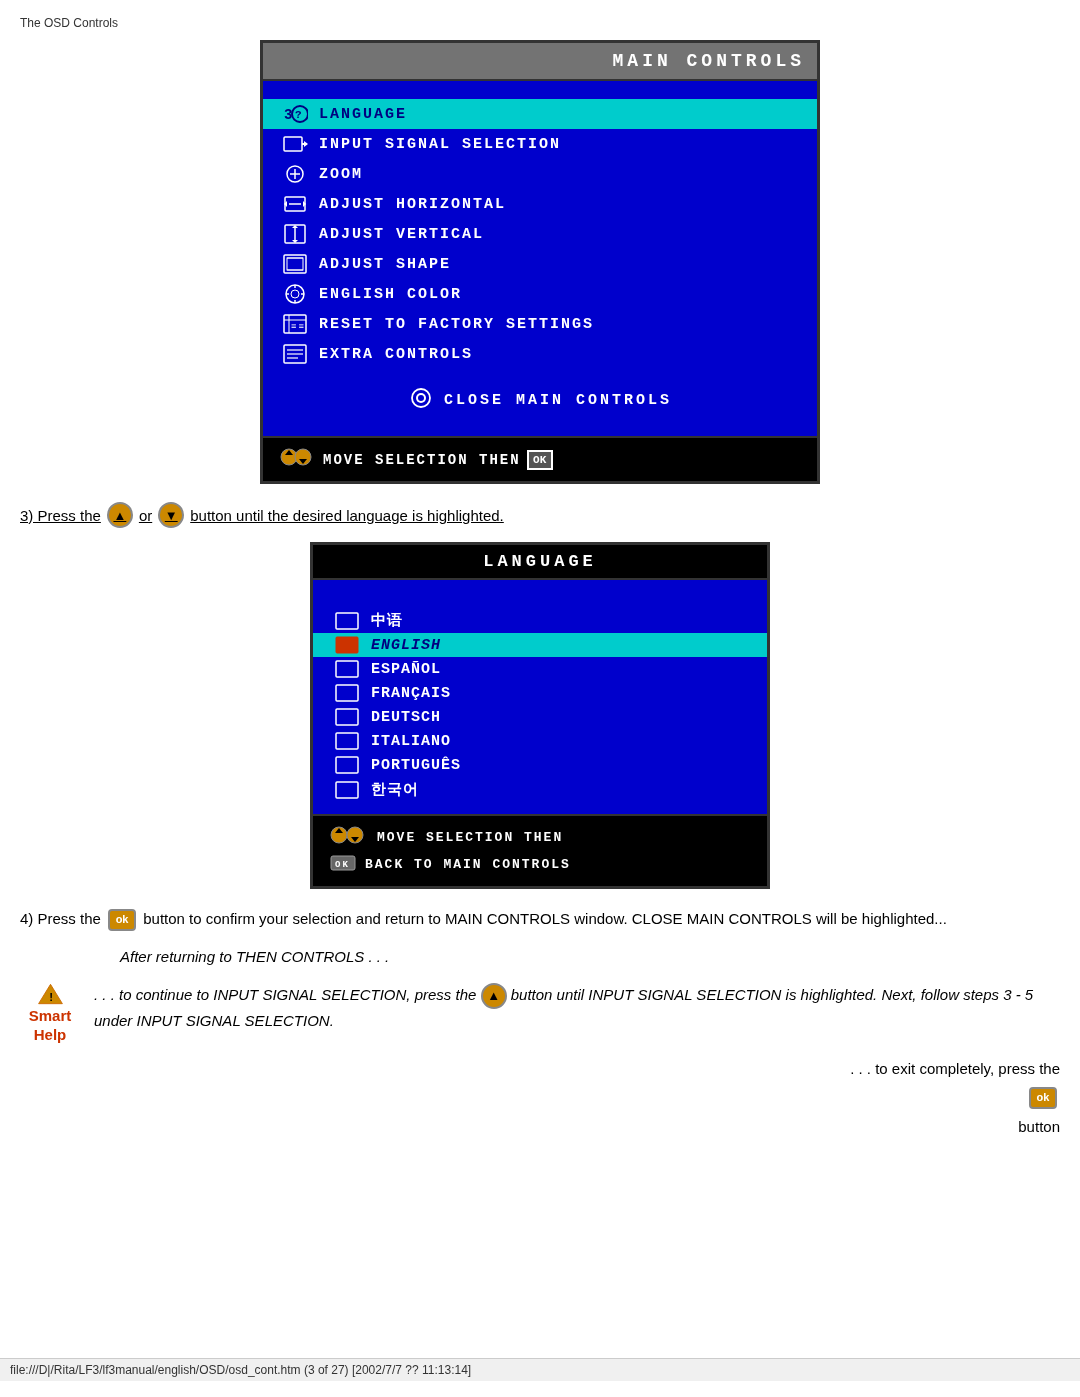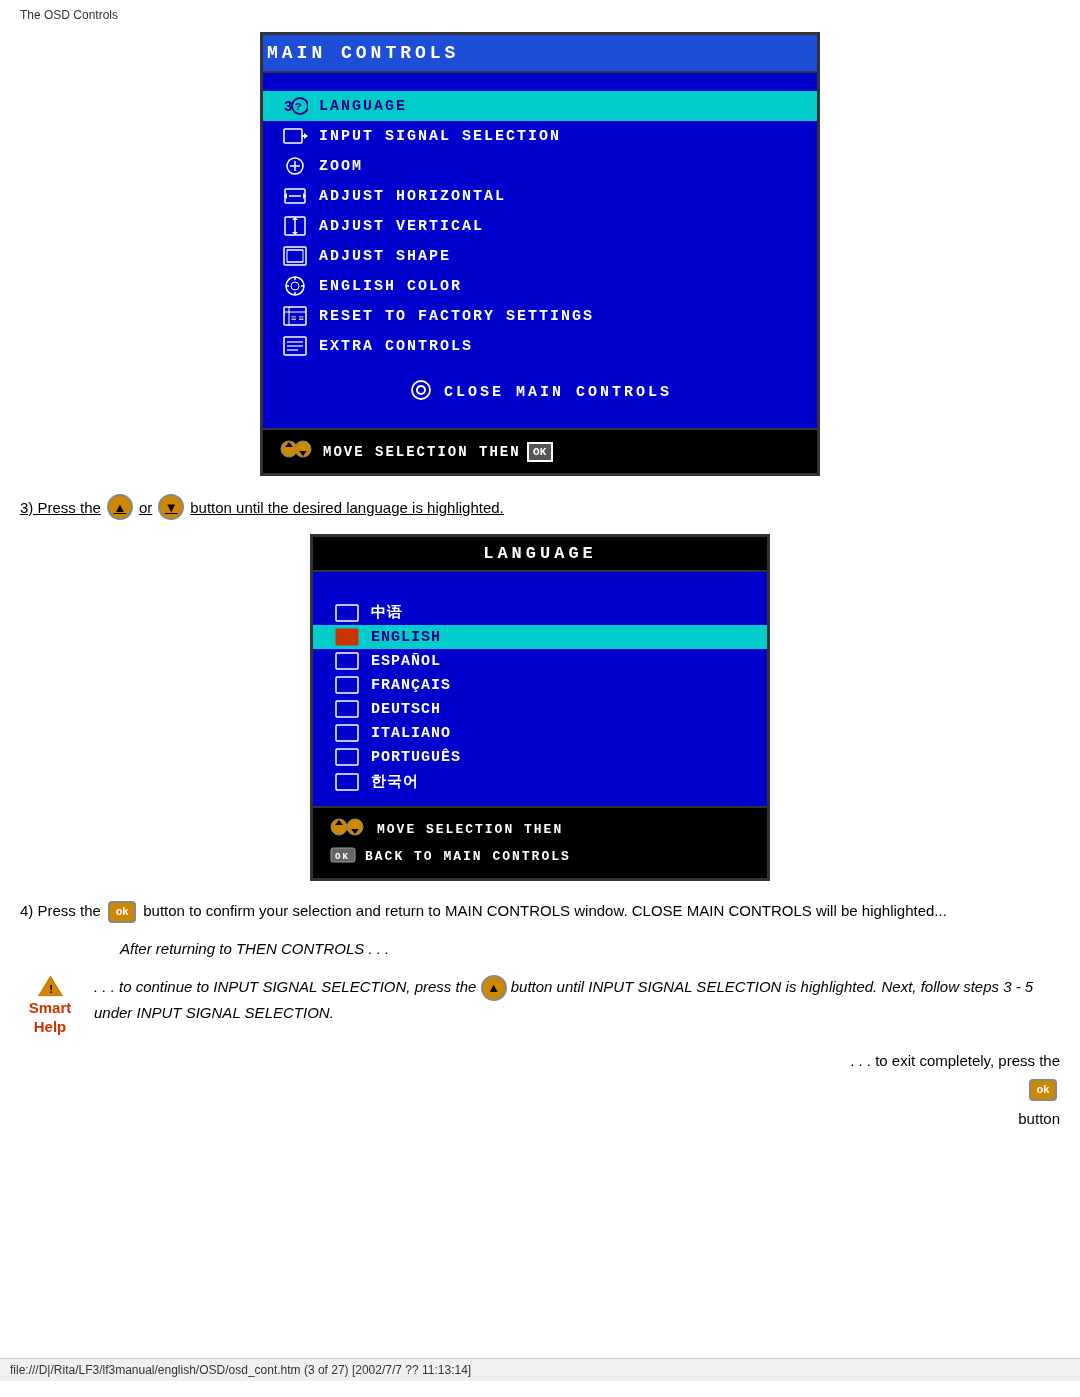--- a/index.html
+++ b/index.html
@@ -11,40 +11,41 @@
       width: 1080px;
       min-height: 1397px;
       padding: 8px 20px 20px 20px;
     }
 
     
     .top-bar {
       font-size: 12px;
       color: #333;
       margin-bottom: 10px;
+      margin-top: 8px;
     }
 
     
     .osd-display {
       background: #0000cc;
       border: 3px solid #333;
       width: 560px;
       margin: 0 auto 18px auto;
       padding: 0;
     }
 
     .osd-title-bar {
-      background: #1d4ed8;
-      color: #fff;
-      text-align: left;
+      background: #737373;
+      color: #fff;
+      text-align: right;
       font-family: 'Courier New', monospace;
       font-size: 18px;
       font-weight: bold;
       letter-spacing: 4px;
-      padding: 8px 4px;
+      padding: 8px 12px;
       border-bottom: 2px solid #333;
     }
 
     .osd-body {
       background: #0000cc;
       padding: 10px 0 6px 0;
     }
 
     .osd-menu-item {
       display: flex;
@@ -180,20 +181,21 @@
       color: #fff;
       font-family: 'Courier New', monospace;
       font-size: 15px;
       font-weight: bold;
       letter-spacing: 1px;
     }
 
     .lang-item.highlighted {
       background: #00cccc;
       color: #000080;
+      font-style: italic;
     }
 
     .lang-icon {
       width: 28px;
       min-width: 28px;
       margin-right: 10px;
       display: inline-flex;
       align-items: center;
       justify-content: center;
     }

